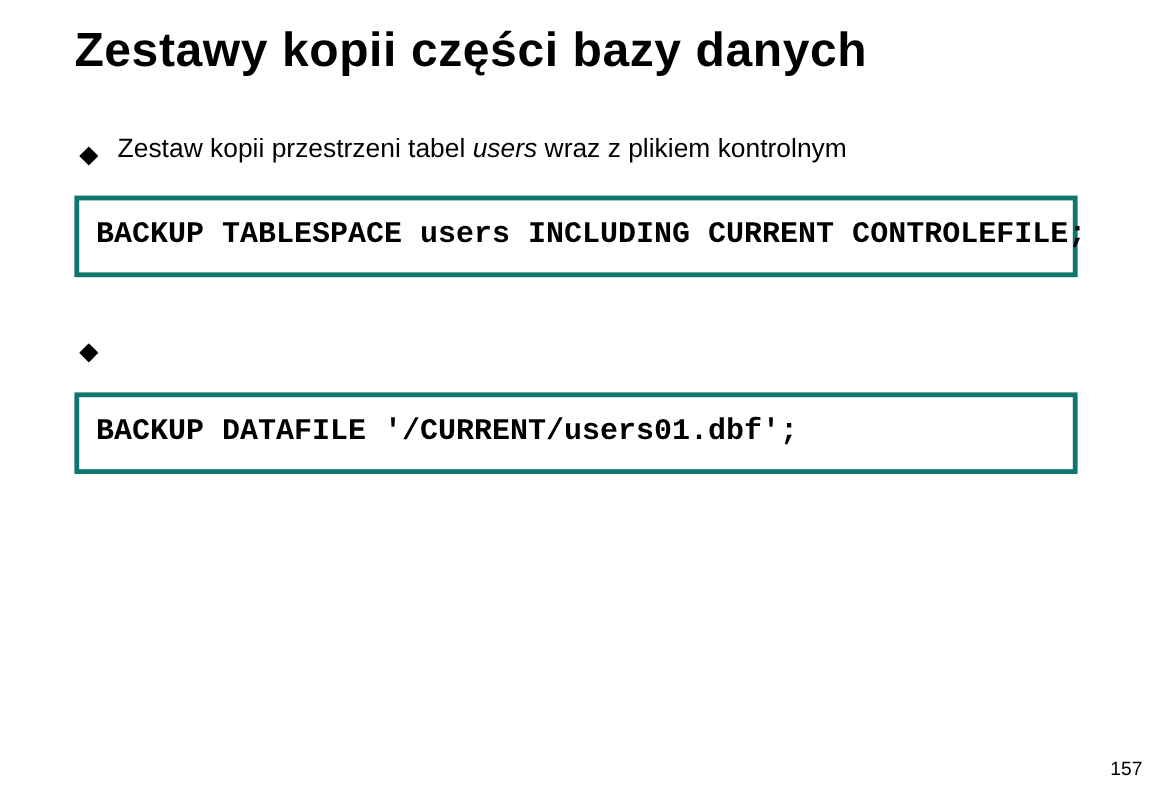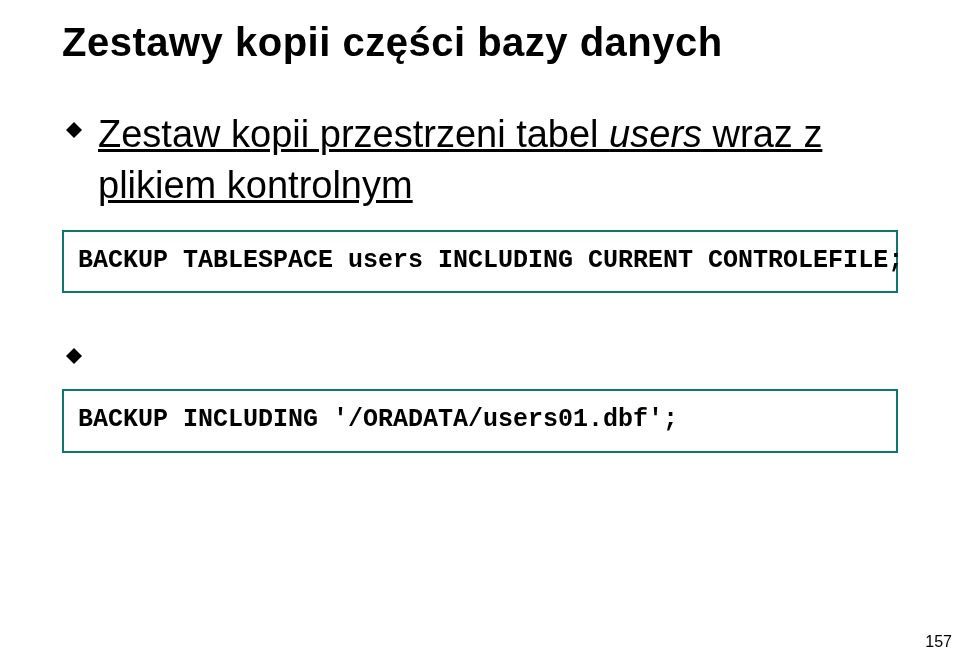--- a/index.html
+++ b/index.html
@@ -37,29 +37,28 @@
     display: flex;
     align-items: center;
     justify-content: flex-start;
     margin-right: 12px;
     margin-top: 6px;
   }
   .bullet-icon svg {
     display: block;
   }
   .bullet-text {
-    font-size: 38px;
+    font-size: 22px;
     line-height: 1.35;
-    text-decoration: underline;
   }
   .italic {
     font-style: italic;
   }
   .code-box {
-    border: 2px solid #0f766e;
+    border: 4px solid #0f766e;
     padding: 12px 14px 14px 14px;
     margin: 0 0 42px 0;
   }
   .code-box.last {
     margin-bottom: 0;
   }
   .code-line {
     font-family: "Courier New", Courier, monospace;
     font-size: 25px;
     font-weight: bold;
@@ -97,18 +96,18 @@
 
   <div class="bullet-row">
     <span class="bullet-icon">
       <svg width="16" height="16" viewBox="0 0 16 16">
         <polygon points="8,0 16,8 8,16 0,8" fill="#000"></polygon>
       </svg>
     </span>
   </div>
 
   <div class="code-box">
-    <div class="code-line">BACKUP INCLUDING '/ORADATA/users01.dbf';</div>
+    <div class="code-line">BACKUP DATAFILE '/CURRENT/users01.dbf';</div>
   </div>
 
 
   <div class="page-num">157</div>
 </div>
 
 </body></html>

